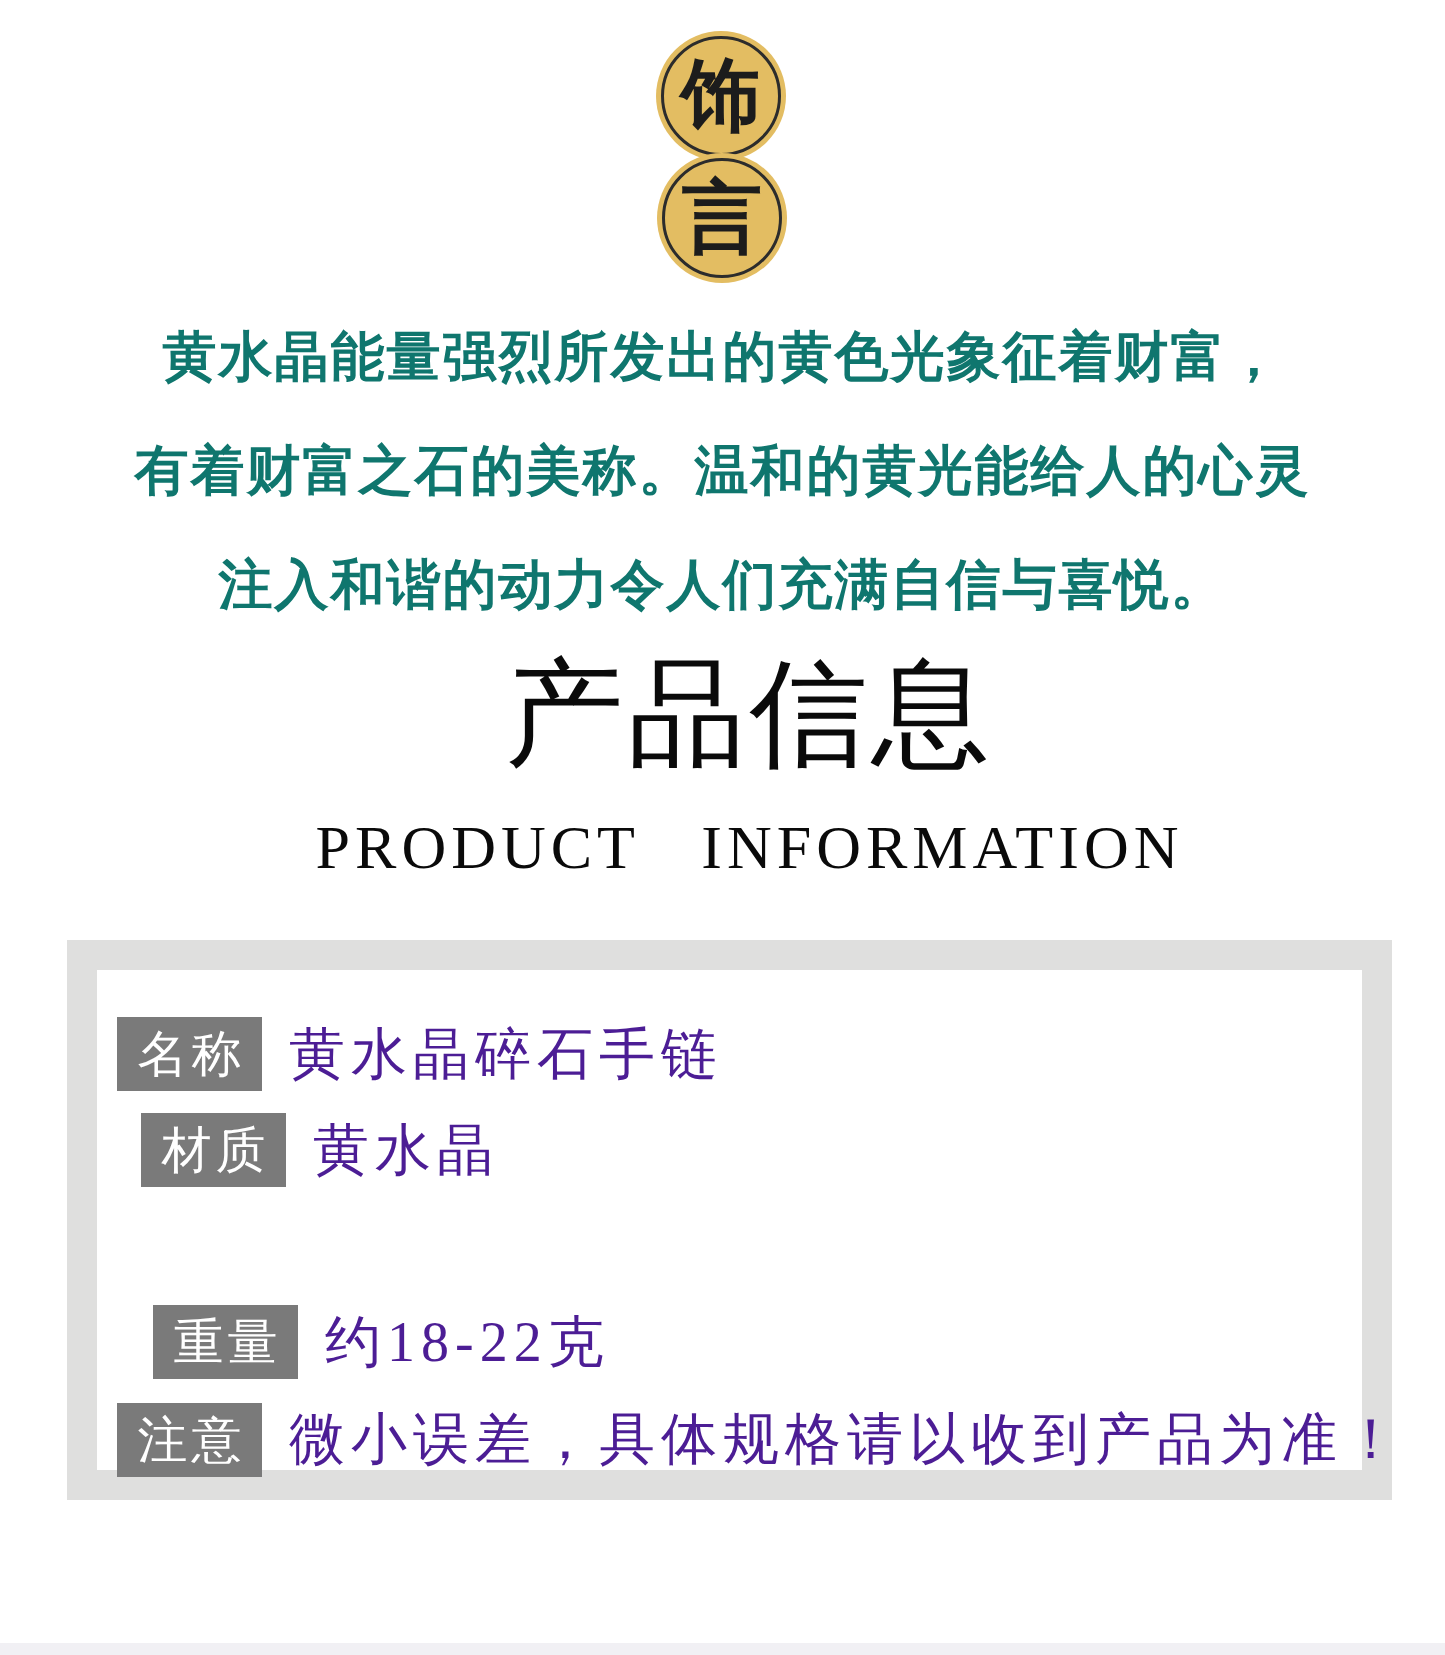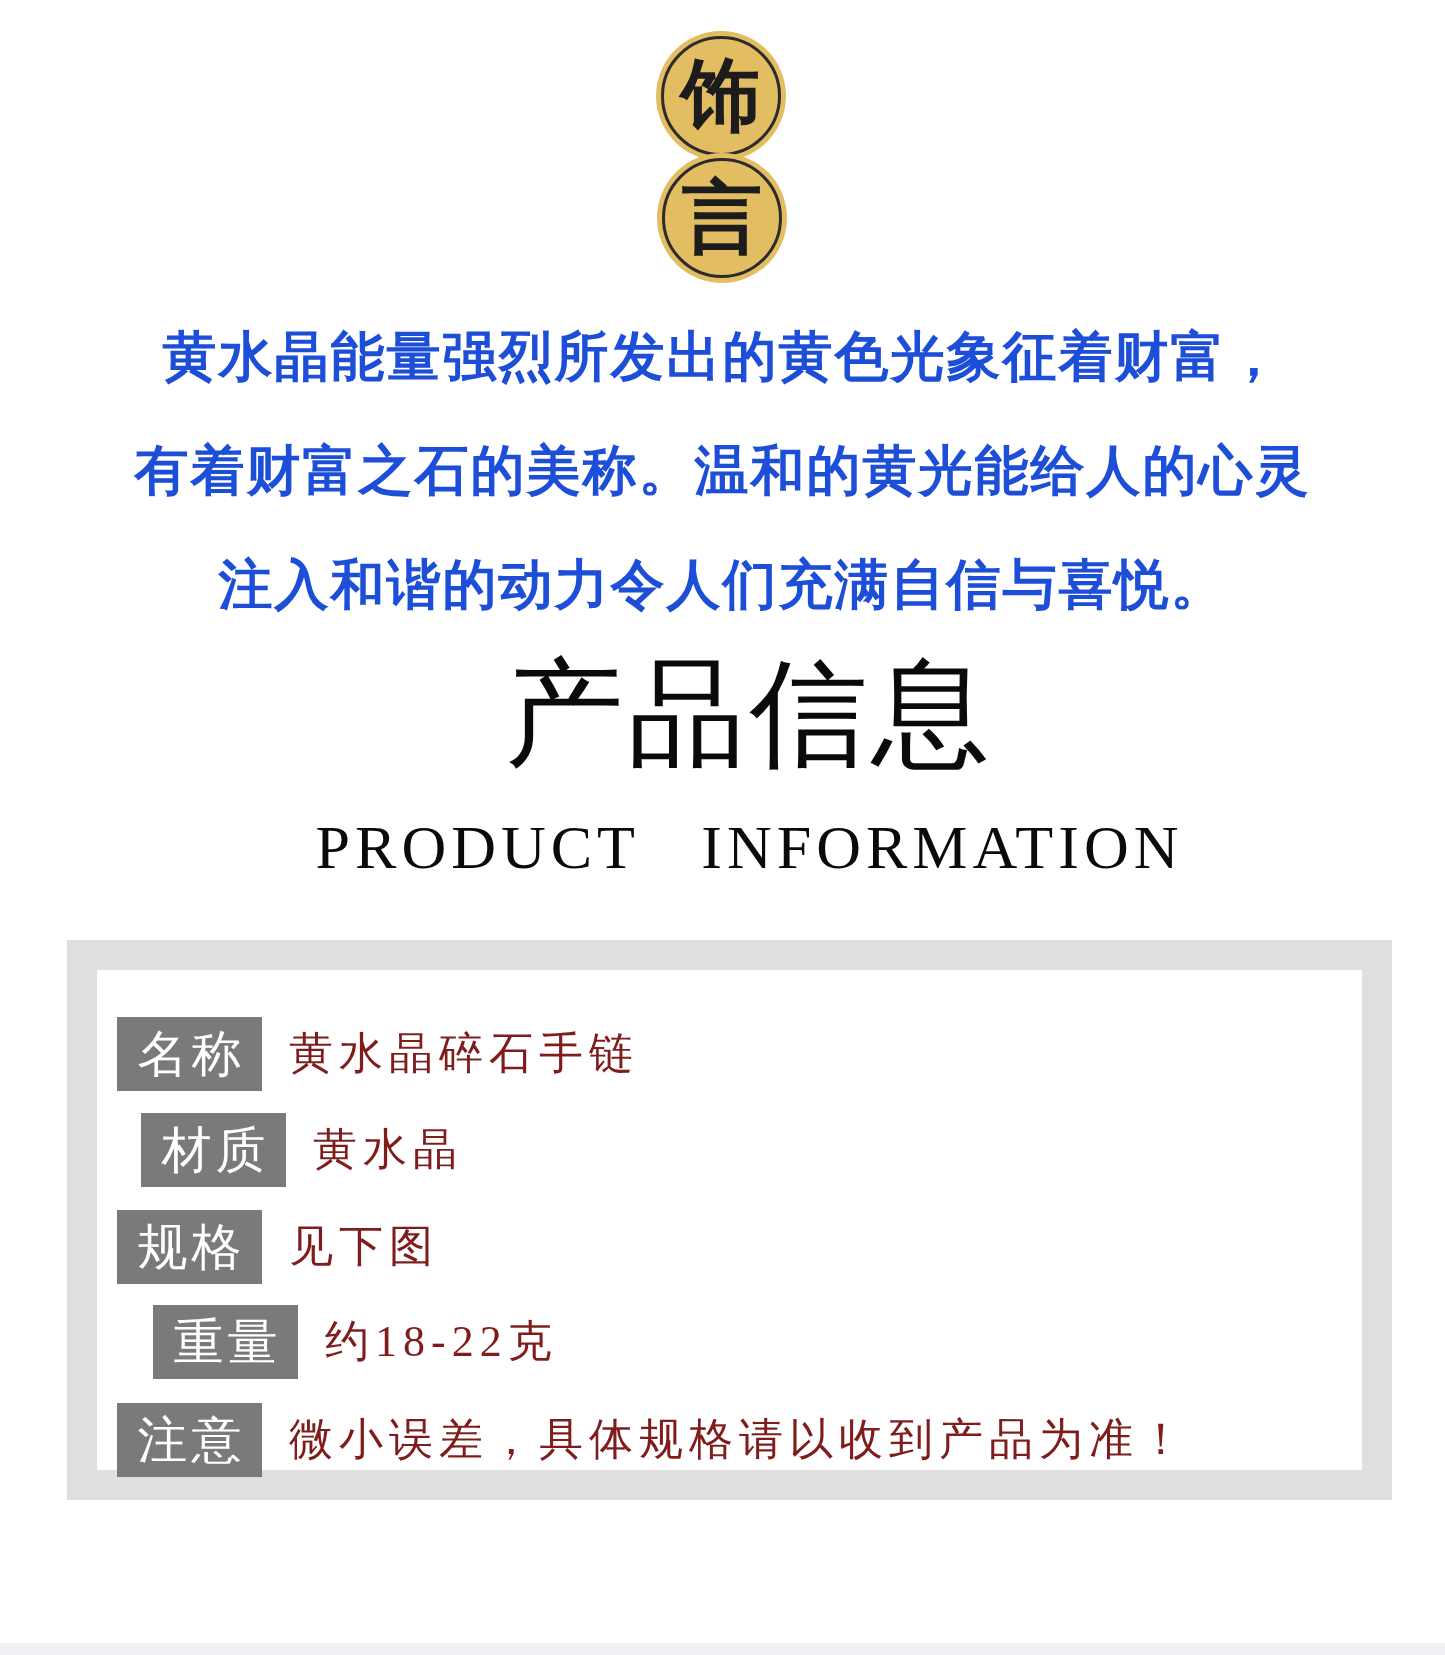--- a/index.html
+++ b/index.html
@@ -29,21 +29,21 @@
     position:relative;z-index:3;
     font-size:80px;line-height:1;
     font-weight:600;color:#1c1c1c;
   }
   
   .intro{
     position:absolute;left:0;top:300px;width:1445px;
     text-align:center;
     font-size:54px;font-weight:bold;
     letter-spacing:2px;line-height:114px;
-    color:#1d4ed8;
+    color:#0f766e;
     white-space:nowrap;
   }
   
   .title-cn{
     position:absolute;left:0;top:640px;width:1445px;
     text-align:center;
     font-size:118px;line-height:150px;letter-spacing:4px;
     color:#0a0a0a;
     transform:translateX(27px);
     white-space:nowrap;
@@ -80,23 +80,23 @@
     flex:0 0 auto;
     width:145px;height:74px;
     background:var(--label,#7a7a7a);
     color:#ffffff;
     font-size:50px;letter-spacing:4px;
     display:flex;align-items:center;justify-content:center;
     text-indent:4px;
   }
   .spec-value{
     margin-left:27px;
-    font-size:44px;letter-spacing:6px;
+    font-size:56px;letter-spacing:6px;
     line-height:74px;
-    color:#7f1d1d;
+    color:#4c1d95;
   }
   .spec-value.multiline{
     line-height:101px;
     margin-top:-14px;
   }
   
   .bottom-band{
     position:absolute;left:0;bottom:0;width:1445px;height:12px;
     background:#f1f0f4;
   }
@@ -130,24 +130,20 @@
       <div class="spec-row row-0">
         <div class="spec-label">名称</div>
         <div class="spec-value">黄水晶碎石手链</div>
       </div>
 
       <div class="spec-row row-1">
         <div class="spec-label">材质</div>
         <div class="spec-value">黄水晶</div>
       </div>
 
-      <div class="spec-row row-2">
-        <div class="spec-label">规格</div>
-        <div class="spec-value">见下图</div>
-      </div>
 
       <div class="spec-row row-3">
         <div class="spec-label">重量</div>
         <div class="spec-value">约18-22克</div>
       </div>
 
       <div class="spec-row row-4">
         <div class="spec-label">注意</div>
         <div class="spec-value multiline">
           <div>微小误差，具体规格请以收到产品为准！</div>

